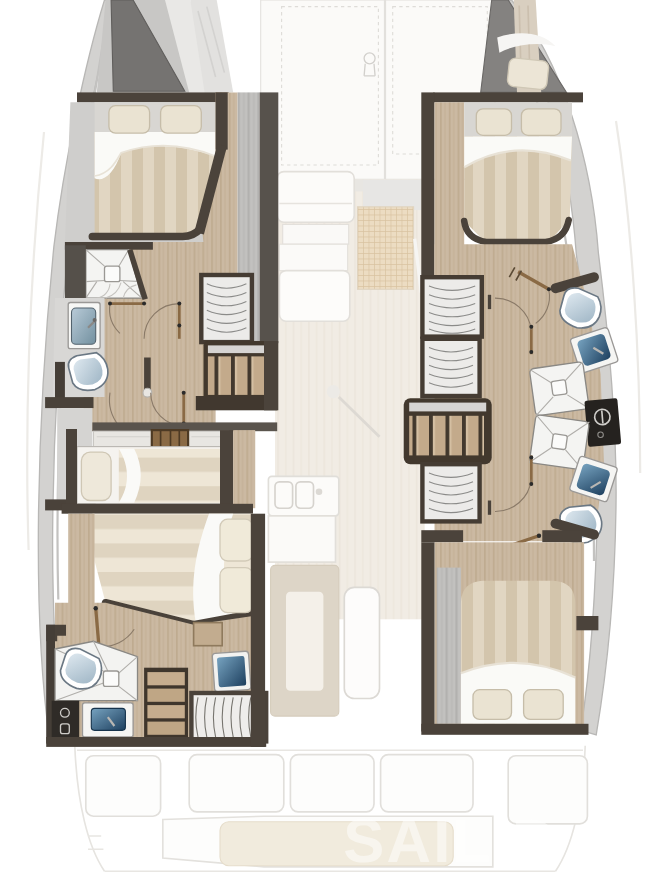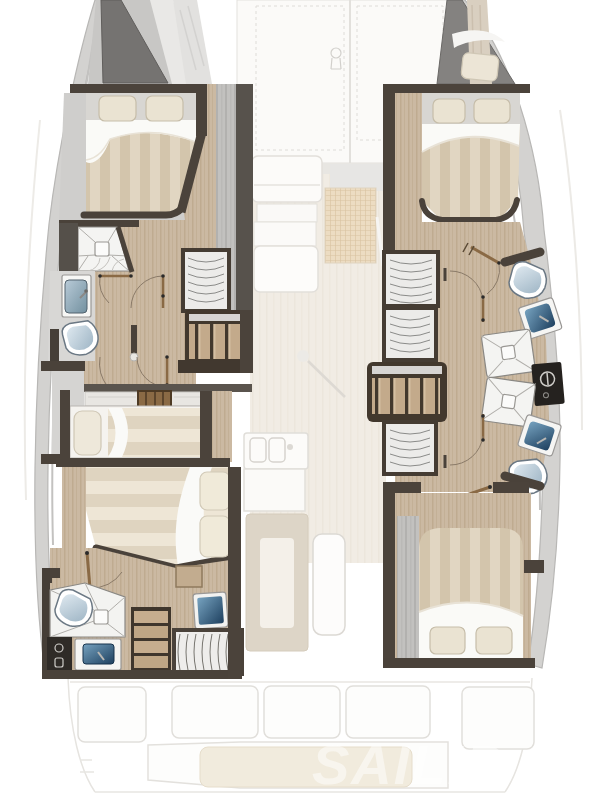--- a/index.html
+++ b/index.html
@@ -1,16 +1,16 @@
 <!DOCTYPE html>
 <html><head>
 <meta charset="utf-8">
 <style>
   html,body{margin:0;padding:0;background:#ffffff;}
-  #page{width:592px;height:799px;position:relative;font-family:"Liberation Sans", sans-serif;font-style:italic;}
+  #page{width:592px;height:799px;position:relative;font-family:"Liberation Sans", sans-serif;}
 </style>
 </head>
 <body>
 <div id="page">
 <svg width="600" height="799" viewBox="0 0 600 799" xmlns="http://www.w3.org/2000/svg">
 <defs>
   <pattern id="vstripe" width="20" height="10" patternUnits="userSpaceOnUse">
     <rect width="20" height="10" fill="#e1d6c2"></rect>
     <rect width="10" height="10" fill="#d3c5ac"></rect>
   </pattern>

